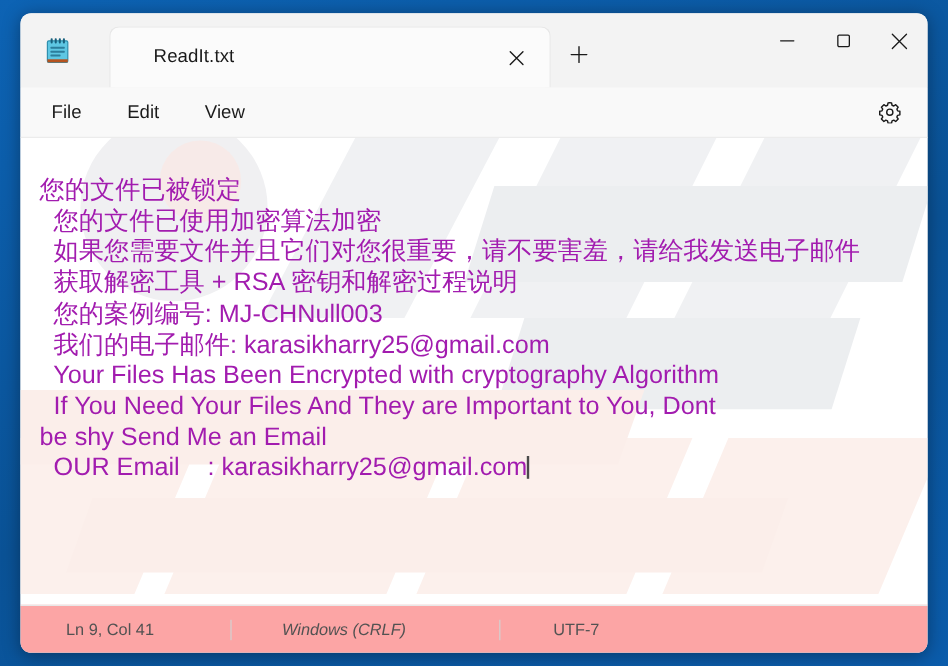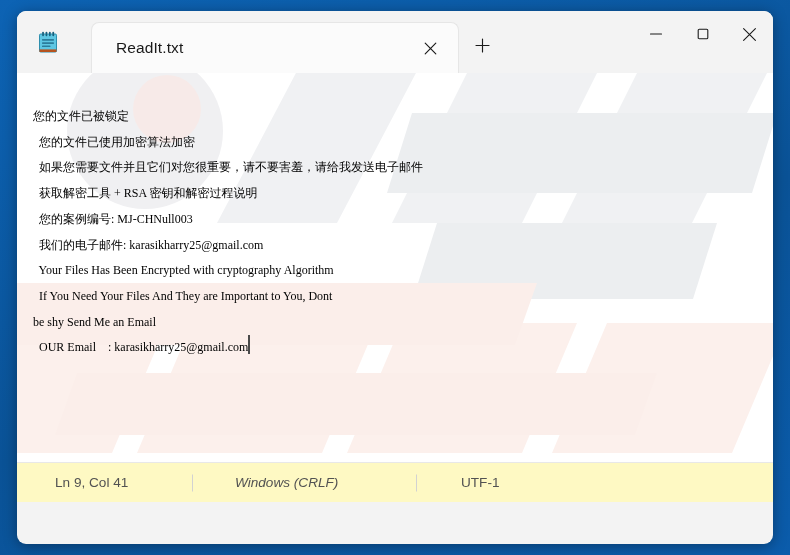--- a/index.html
+++ b/index.html
@@ -68,21 +68,21 @@
     border-radius: 8px 8px 0 0;
     border: 1px solid #e6e6e6;
     border-bottom: none;
     display: flex;
     align-items: center;
     cursor: default;
   }
   .tab-label {
     font-size: 15.5px;
     color: #1a1a1a;
-    margin-left: 24px;
+    margin-left: 36px;
     letter-spacing: .1px;
     white-space: nowrap;
   }
   .tab-close {
     position: absolute;
     right: 14px;
     top: 50%;
     transform: translateY(-50%);
     width: 28px;
     height: 28px;
@@ -167,41 +167,41 @@
   }
   #watermark svg { position: absolute; }
 
   #text-layer {
     position: absolute;
     left: 0;
     top: 0;
     right: 0;
     bottom: 0;
     padding: 31px 0 0 16px;
-    font-family: Liberation Serif, serif;
-    font-size: 12px;
+    font-family: Liberation Sans, sans-serif;
+    font-size: 21px;
     line-height: 25.7px;
-    color: #000000;
+    color: #a21caf;
     white-space: pre;
     letter-spacing: 0px;
   }
   .caret {
     display: inline-block;
     width: 1.6px;
     height: 19px;
     background: #4a4a4a;
     vertical-align: -3px;
     margin-left: 0px;
   }
 
   
   #statusbar {
     position: relative;
     height: 40px;
-    background: #fef9c3;
+    background: #fca5a5;
     border-top: 1px solid #e8e8e8;
     display: flex;
     align-items: center;
     font-size: 13.6px;
     color: #525252;
   }
   .status-cell {
     position: relative;
     display: flex;
     align-items: center;
@@ -281,20 +281,33 @@
       <div class="cap-btn">
         <span>
           <svg width="15" height="15" viewBox="0 0 15 15">
             <path d="M1.6 1.6 L13.4 13.4 M13.4 1.6 L1.6 13.4" stroke="#1a1a1a" stroke-width="1.1" stroke-linecap="round"></path>
           </svg>
         </span>
       </div>
     </div>
   </div>
 
+  <div id="menubar">
+    <div class="menu-item">File</div>
+    <div class="menu-item">Edit</div>
+    <div class="menu-item">View</div>
+    <div id="settings-gear">
+      <svg width="19" height="19" viewBox="0 0 20 20">
+        <g fill="none" stroke="#1a1a1a" stroke-width="1.25" stroke-linejoin="round">
+          <circle cx="10" cy="10" r="2.7"></circle>
+          <path d="M10 1.6 l1.55 .33 .42 2.0 1.55 .64 1.66 -1.18 2.2 2.2 -1.18 1.66 .64 1.55 2.0 .42 0 3.1 -2.0 .42 -.64 1.55 1.18 1.66 -2.2 2.2 -1.66 -1.18 -1.55 .64 -.42 2.0 -3.1 0 -.42 -2.0 -1.55 -.64 -1.66 1.18 -2.2 -2.2 1.18 -1.66 -.64 -1.55 -2.0 -.42 0 -3.1 2.0 -.42 .64 -1.55 -1.18 -1.66 2.2 -2.2 1.66 1.18 1.55 -.64 .42 -2.0 z"></path>
+        </g>
+      </svg>
+    </div>
+  </div>
 
   <div id="editor">
 
     <div id="watermark">
       <svg width="756" height="389" viewBox="0 0 756 389">
         <defs>
           <clipPath id="wmclip">
               <rect x="0" y="0" width="756" height="389"></rect>
             </clipPath>
         </defs>
@@ -343,17 +356,17 @@
   <div id="statusbar">
     <div class="status-cell" id="sc-ln">
       <span>Ln 9, Col 41</span>
       <span class="sep"></span>
     </div>
     <div class="status-cell" id="sc-eol">
       <span>Windows (CRLF)</span>
       <span class="sep"></span>
     </div>
     <div class="status-cell" id="sc-enc">
-      <span>UTF-1</span>
+      <span>UTF-7</span>
     </div>
   </div>
 
 </div>
 
 </body></html>

